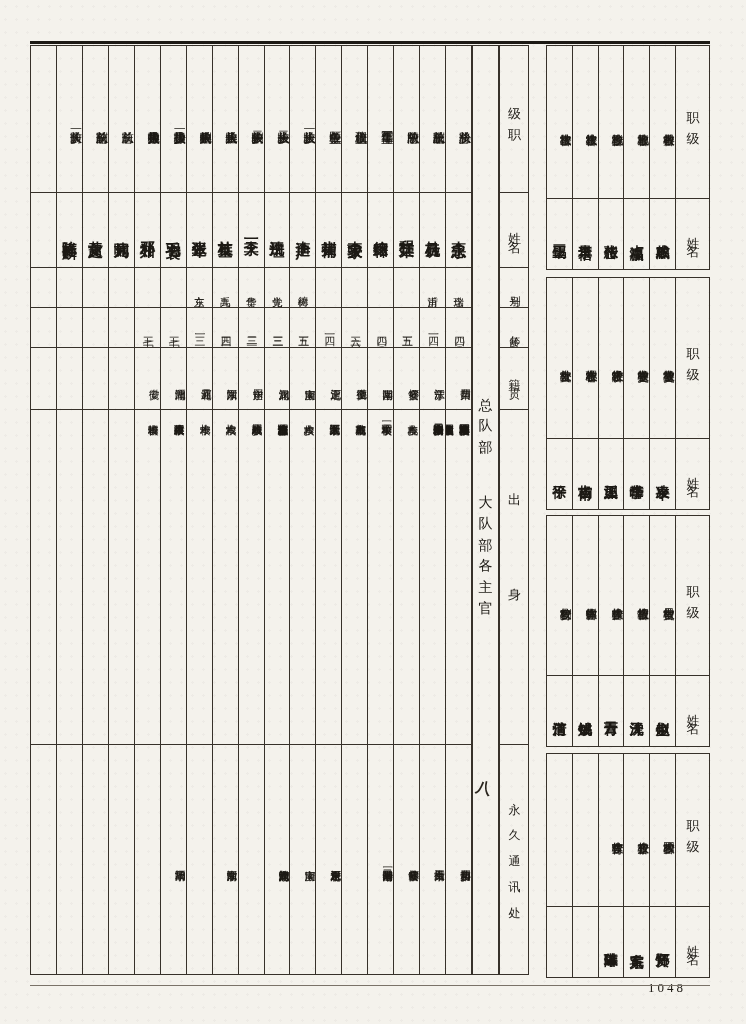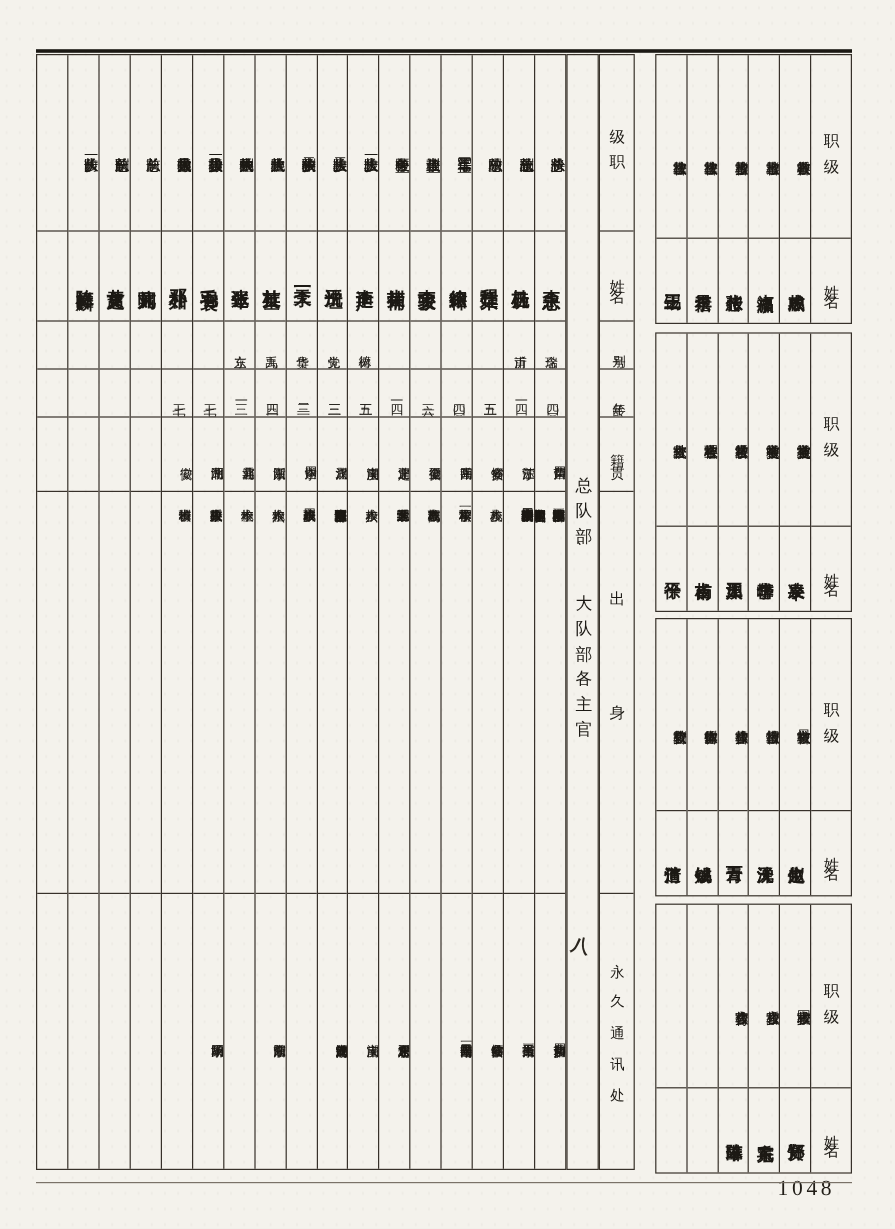--- a/index.html
+++ b/index.html
@@ -85,21 +85,21 @@
   .icol{flex:1;display:flex;flex-direction:column;border-left:1px solid var(--line);box-sizing:border-box;min-width:0;}
   .icol:last-child{border-left:none;}
   .ihead{flex:0 0 34px;}
   .ir-rank{flex:1;padding-top:6px;font-size:11.5px;border-bottom:1px solid var(--line);}
   .ir-name{height:70px;font-size:14px;font-weight:700;border-bottom:none;}
   .ih-rank{flex:1;font-size:13px;letter-spacing:20px;border-bottom:1px solid var(--line);}
   .ih-name{height:70px;font-size:13px;letter-spacing:7px;border-bottom:none;}
 
   .page-num{
     position:absolute;left:648px;top:980px;
-    font-size:18px;letter-spacing:3px;color:#211d17;
+    font-size:13px;letter-spacing:3px;color:#211d17;
     font-family:"Liberation Serif","DejaVu Serif",serif;
   }
 </style>
 </head>
 <body>
 
 <div class="sheet">
 
   <div class="rule-top"></div>
 

